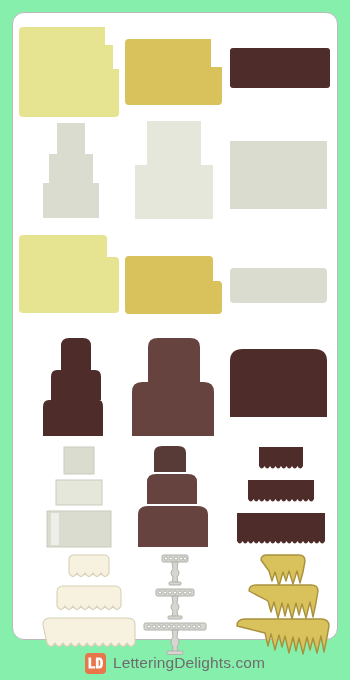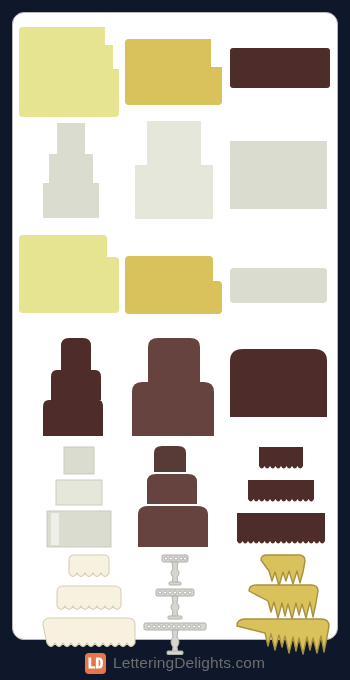--- a/index.html
+++ b/index.html
@@ -5,21 +5,21 @@
   * { box-sizing: border-box; margin: 0; padding: 0; }
   html, body {
     width: 350px; height: 680px;
     background: #ffffff;
     font-family: "Liberation Sans", sans-serif;
     overflow: hidden;
   }
   #sheet {
     position: relative;
     width: 350px; height: 680px;
-    background: #0f172a;
+    background: #86efac;
   }
   #frame {
     position: absolute;
     left: 12px; top: 12px;
     width: 326px; height: 628px;
     border: 1px solid #b9b9b9;
     border-radius: 12px;
     background: #ffffff;
   }
   #grid {

